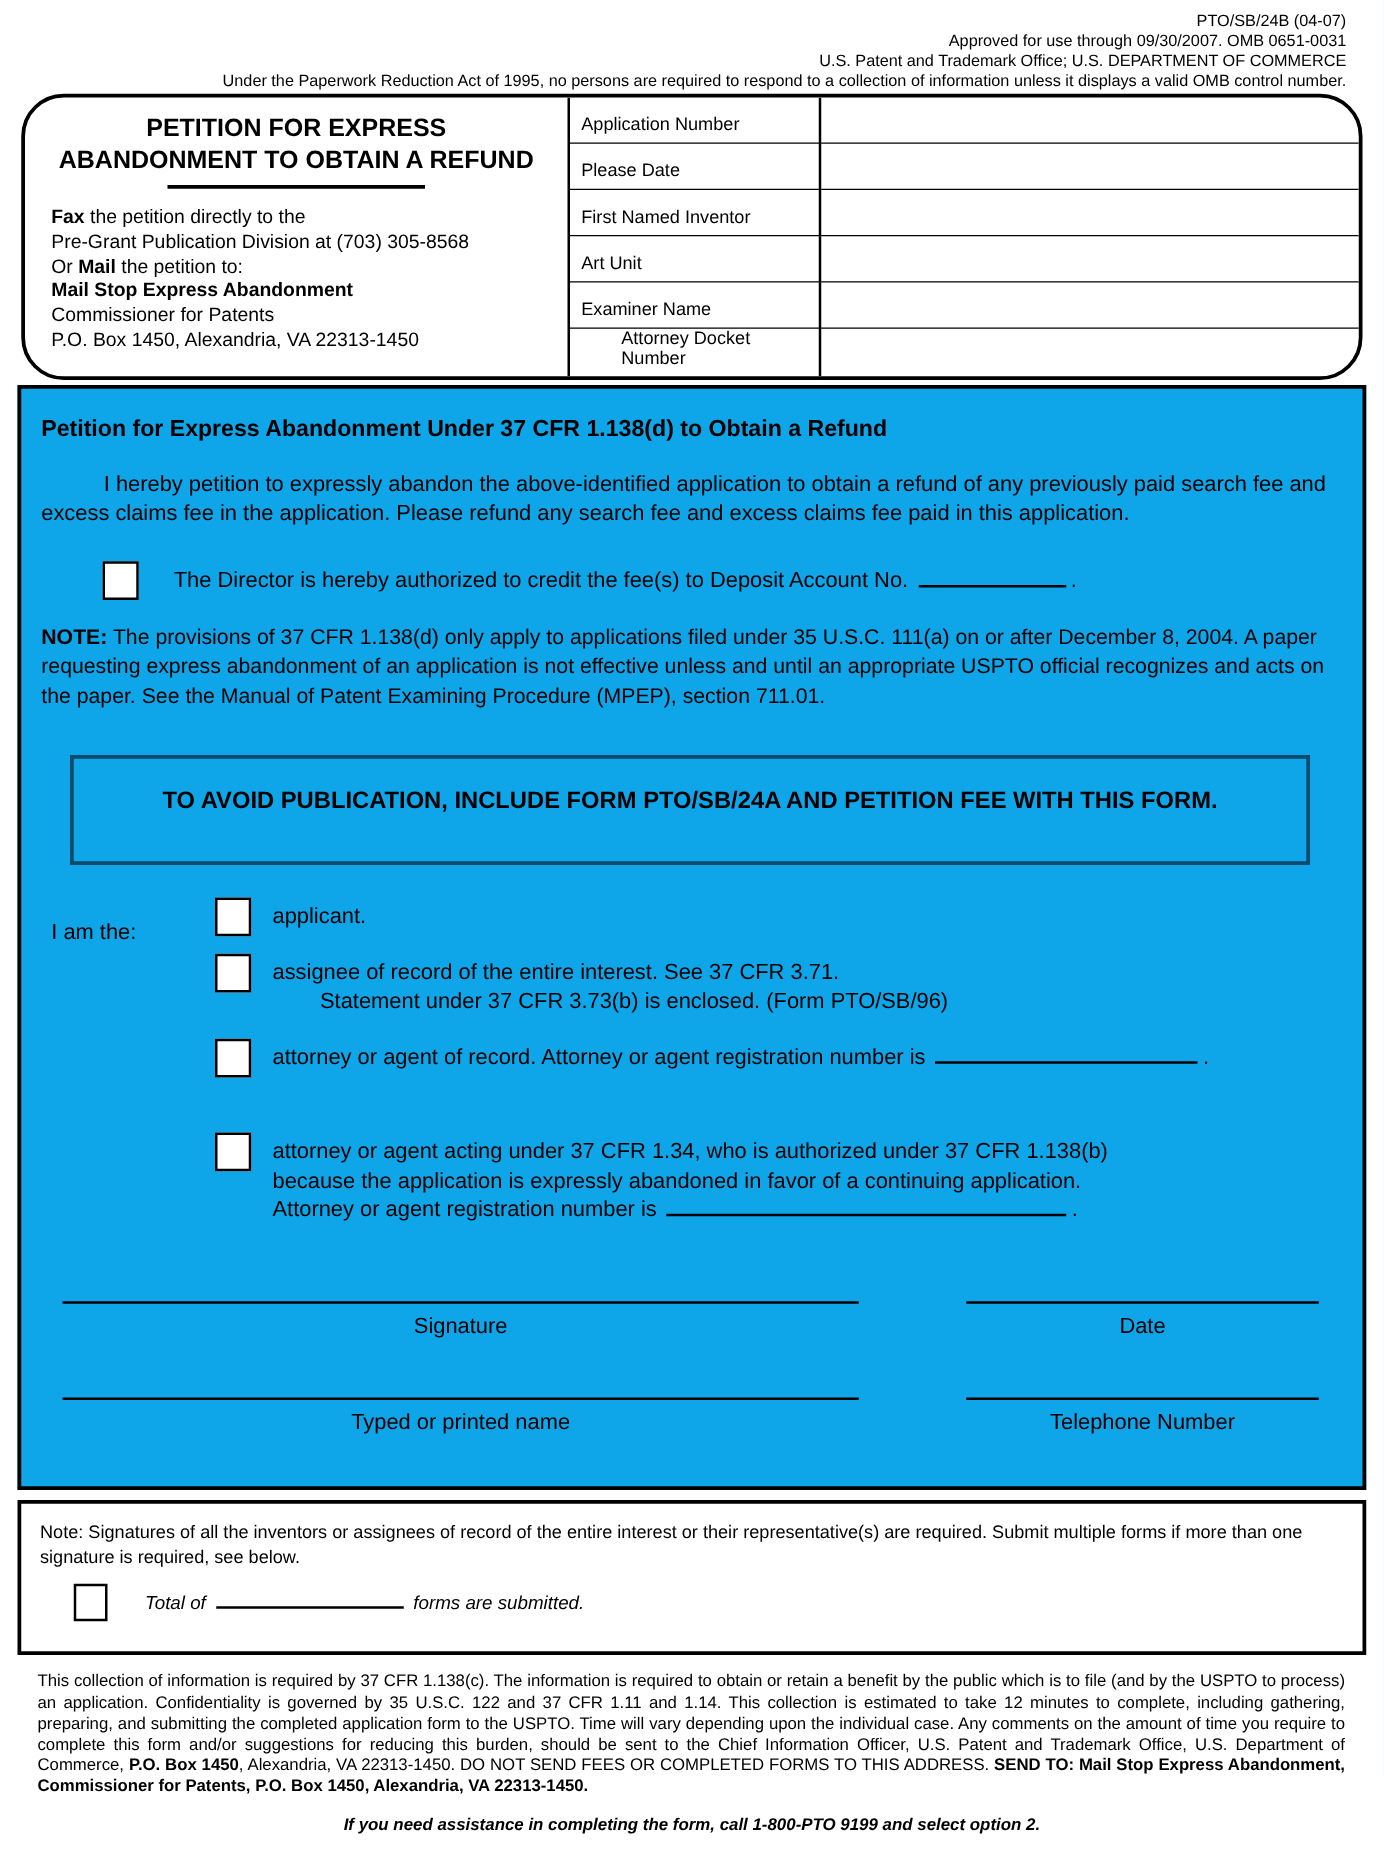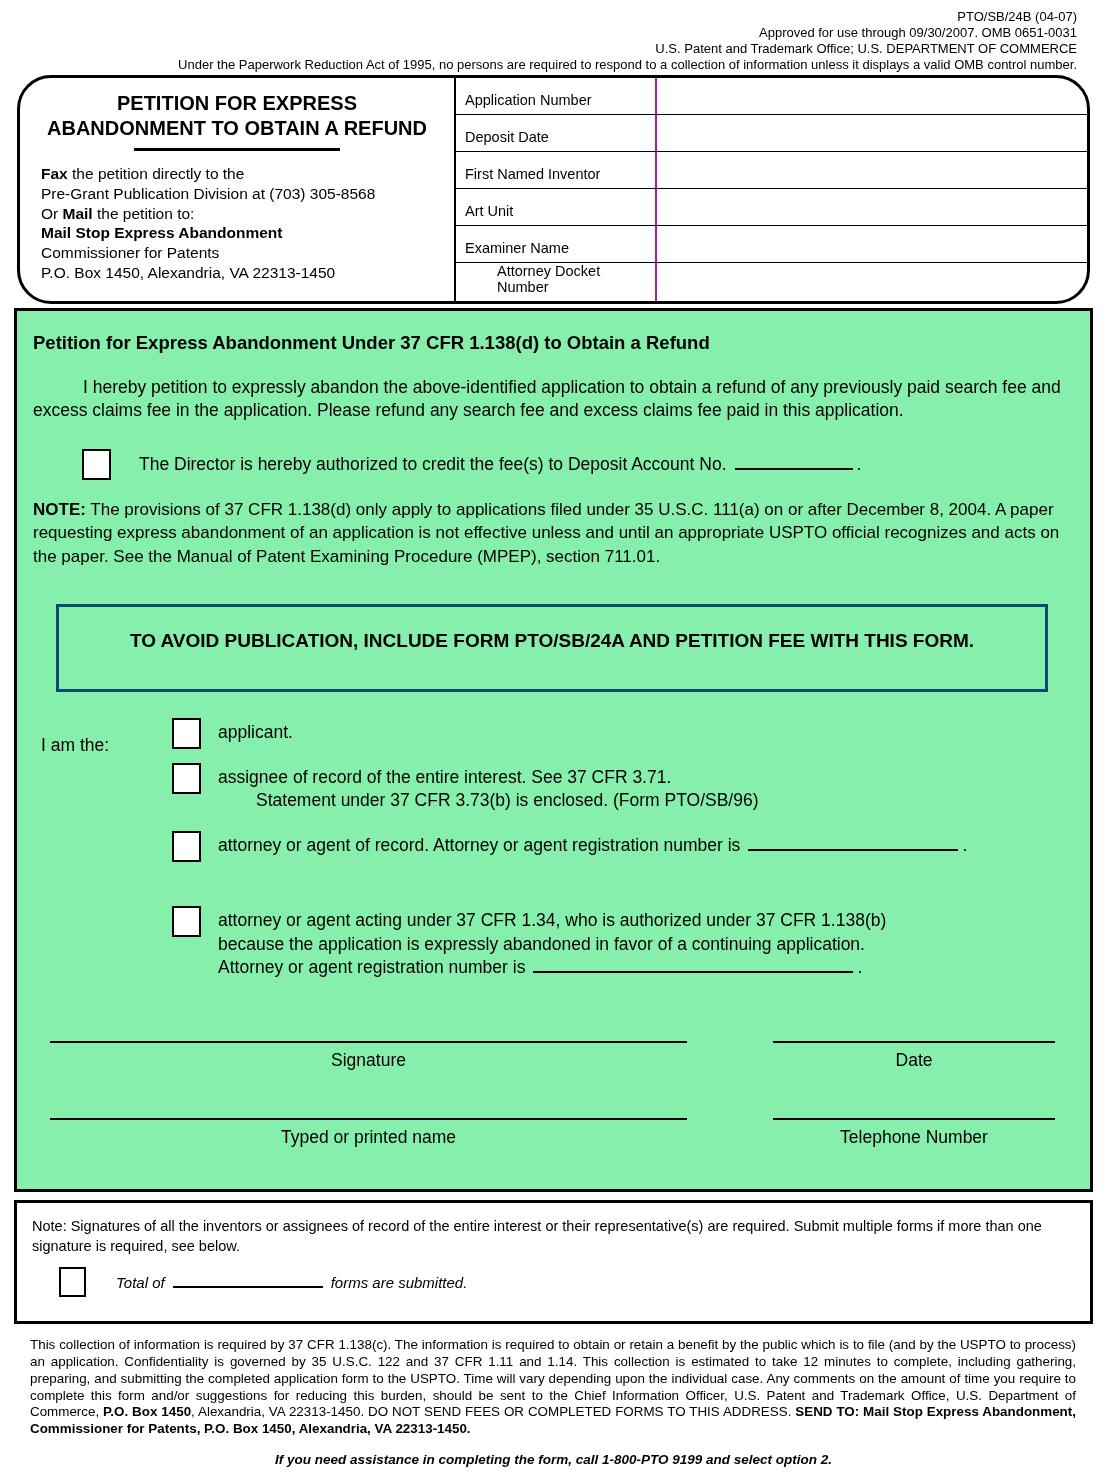--- a/index.html
+++ b/index.html
@@ -22,29 +22,29 @@
   .hb-left { width:434px; flex:none; padding-top:13px; }
   .hb-title { font-weight:bold; font-size:20px; text-align:center; line-height:1.22; }
   .hb-rule { width:206px; border-top:3px solid #000; margin:8px auto 13px; }
   .hb-text { padding-left:21px; font-size:15.5px; line-height:1.27; }
   .hb-table {
     flex:1; display:grid; grid-template-columns:201px 1fr;
     grid-auto-rows:1fr; border-left:2px solid #000;
   }
   .hb-lab {
     display:flex; align-items:flex-end; padding:0 4px 6px 9px;
-    font-size:14.5px; border-right:2px solid #a21caf; border-bottom:1.5px solid #000;
+    font-size:14.5px; border-right:2px solid #000000; border-bottom:1.5px solid #000;
   }
   .hb-val { border-bottom:1.5px solid #000; }
   .hb-lab.last, .hb-val.last { border-bottom:none;padding-left:41px; }
 
   
   .main-box {
     margin:4px 14px 0; border:3px solid #000; height:884px;
-    padding:0 16px; overflow:hidden; background:#86efac;
+    padding:0 16px; overflow:hidden; background:#0ea5e9;
   }
   .mb-heading { margin-top:21px; font-size:18.5px; font-weight:bold; }
   .mb-para { margin-top:22px; font-size:17.5px; line-height:1.3; text-indent:50px; }
 
   .cb { display:inline-block; width:29px; height:31px; border:2.5px solid #000; background:#fff; flex:none; }
   .blank { display:inline-block; border-bottom:2px solid #000; height:0.95em; vertical-align:baseline; }
 
   .deposit-row { margin-top:27px; margin-left:49px; display:flex; gap:28px; font-size:17.5px; align-items:flex-start; }
   .deposit-row .txt { padding-top:4px; }
   .w118 { width:118px; margin-left:8px; margin-right:4px; }
@@ -115,21 +115,21 @@
         <div>Pre-Grant Publication Division at (703) 305-8568</div>
         <div><span>Or </span><b>Mail</b><span> the petition to:</span></div>
         <div><b>Mail Stop Express Abandonment</b></div>
         <div>Commissioner for Patents</div>
         <div>P.O. Box 1450, Alexandria, VA 22313-1450</div>
       </div>
     </div>
     <div class="hb-table">
       <div class="hb-lab">Application Number</div>
       <div class="hb-val"></div>
-      <div class="hb-lab">Deposit Date</div>
+      <div class="hb-lab">Please Date</div>
       <div class="hb-val"></div>
       <div class="hb-lab">First Named Inventor</div>
       <div class="hb-val"></div>
       <div class="hb-lab">Art Unit</div>
       <div class="hb-val"></div>
       <div class="hb-lab">Examiner Name</div>
       <div class="hb-val"></div>
       <div class="hb-lab last">Attorney Docket Number</div>
       <div class="hb-val last"></div>
     </div>

